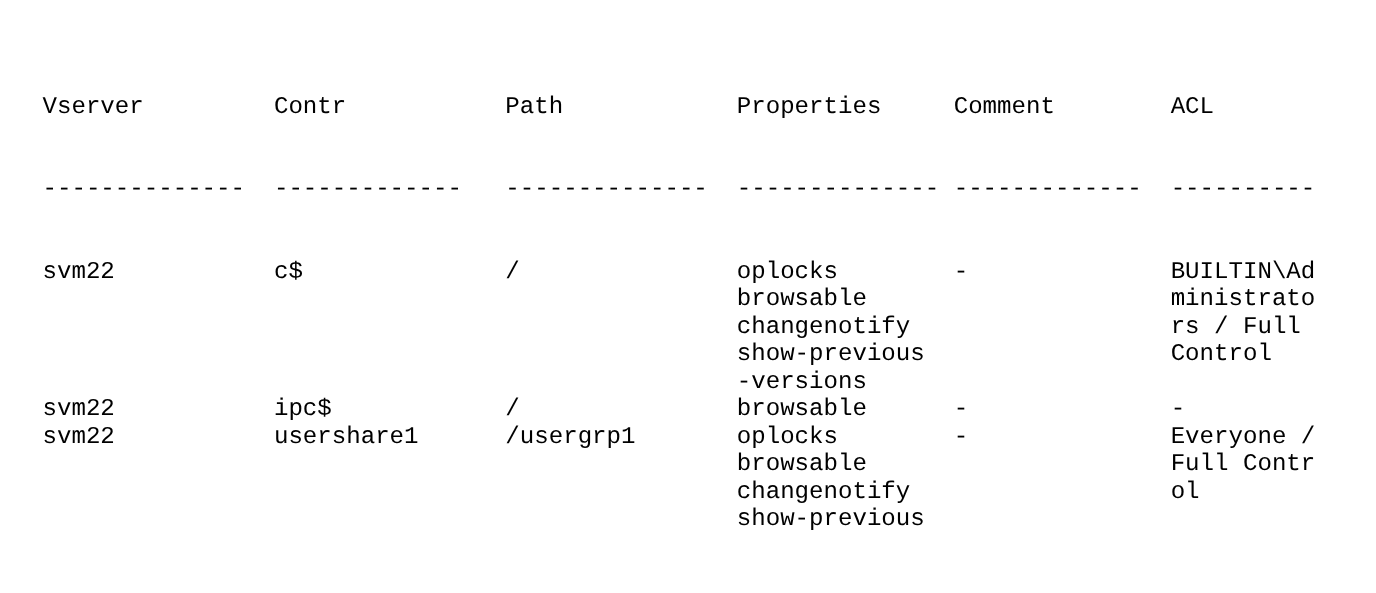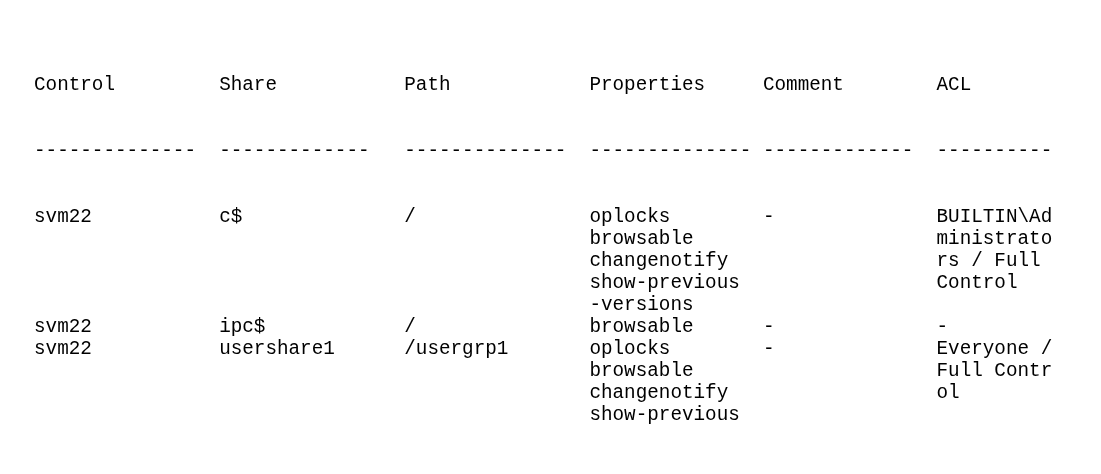--- a/index.html
+++ b/index.html
@@ -30,16 +30,16 @@
     white-space: pre;
     height: 22px;
     font-family: "Liberation Mono", "DejaVu Sans Mono", monospace;
   }
   .prompt-line { white-space: pre; }
 </style>
 </head>
 <body>
 
 <div id="terminal">
-  <div class="term-line">Control         Share           Path            Properties     Comment        ACL</div>
+  <div class="term-line">Vserver         Contr           Path            Properties     Comment        ACL</div>
   <div class="term-line">--------------  -------------   --------------  -------------- -------------  ----------</div>
   <div id="table-body"><div><div class="term-line">svm22           c$              /               oplocks        -              BUILTIN\Ad</div><div class="term-line">                                                browsable                     ministrato</div><div class="term-line">                                                changenotify                  rs / Full</div><div class="term-line">                                                show-previous                 Control</div><div class="term-line">                                                -versions</div></div><div><div class="term-line">svm22           ipc$            /               browsable      -              -</div></div><div><div class="term-line">svm22           usershare1      /usergrp1       oplocks        -              Everyone /</div><div class="term-line">                                                browsable                     Full Contr</div><div class="term-line">                                                changenotify                  ol</div><div class="term-line">                                                show-previous</div></div></div>
 </div>
 
 </body></html>

